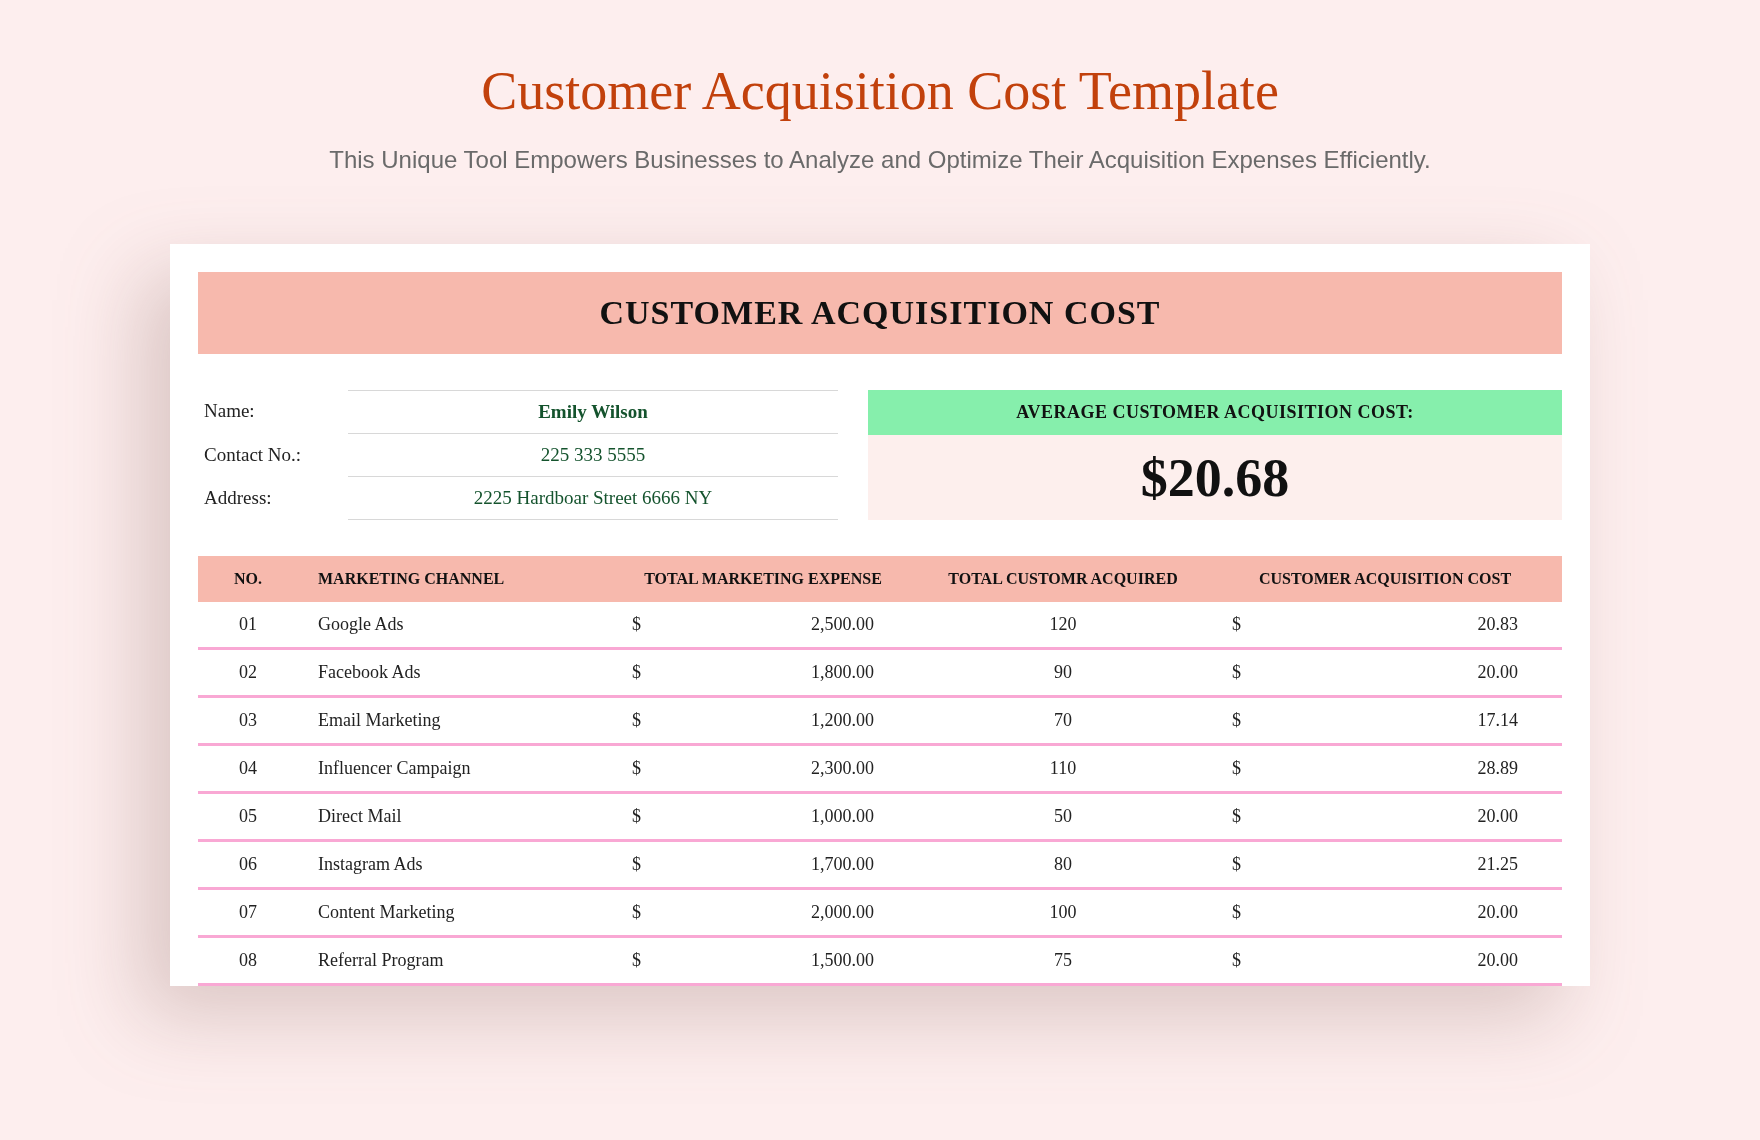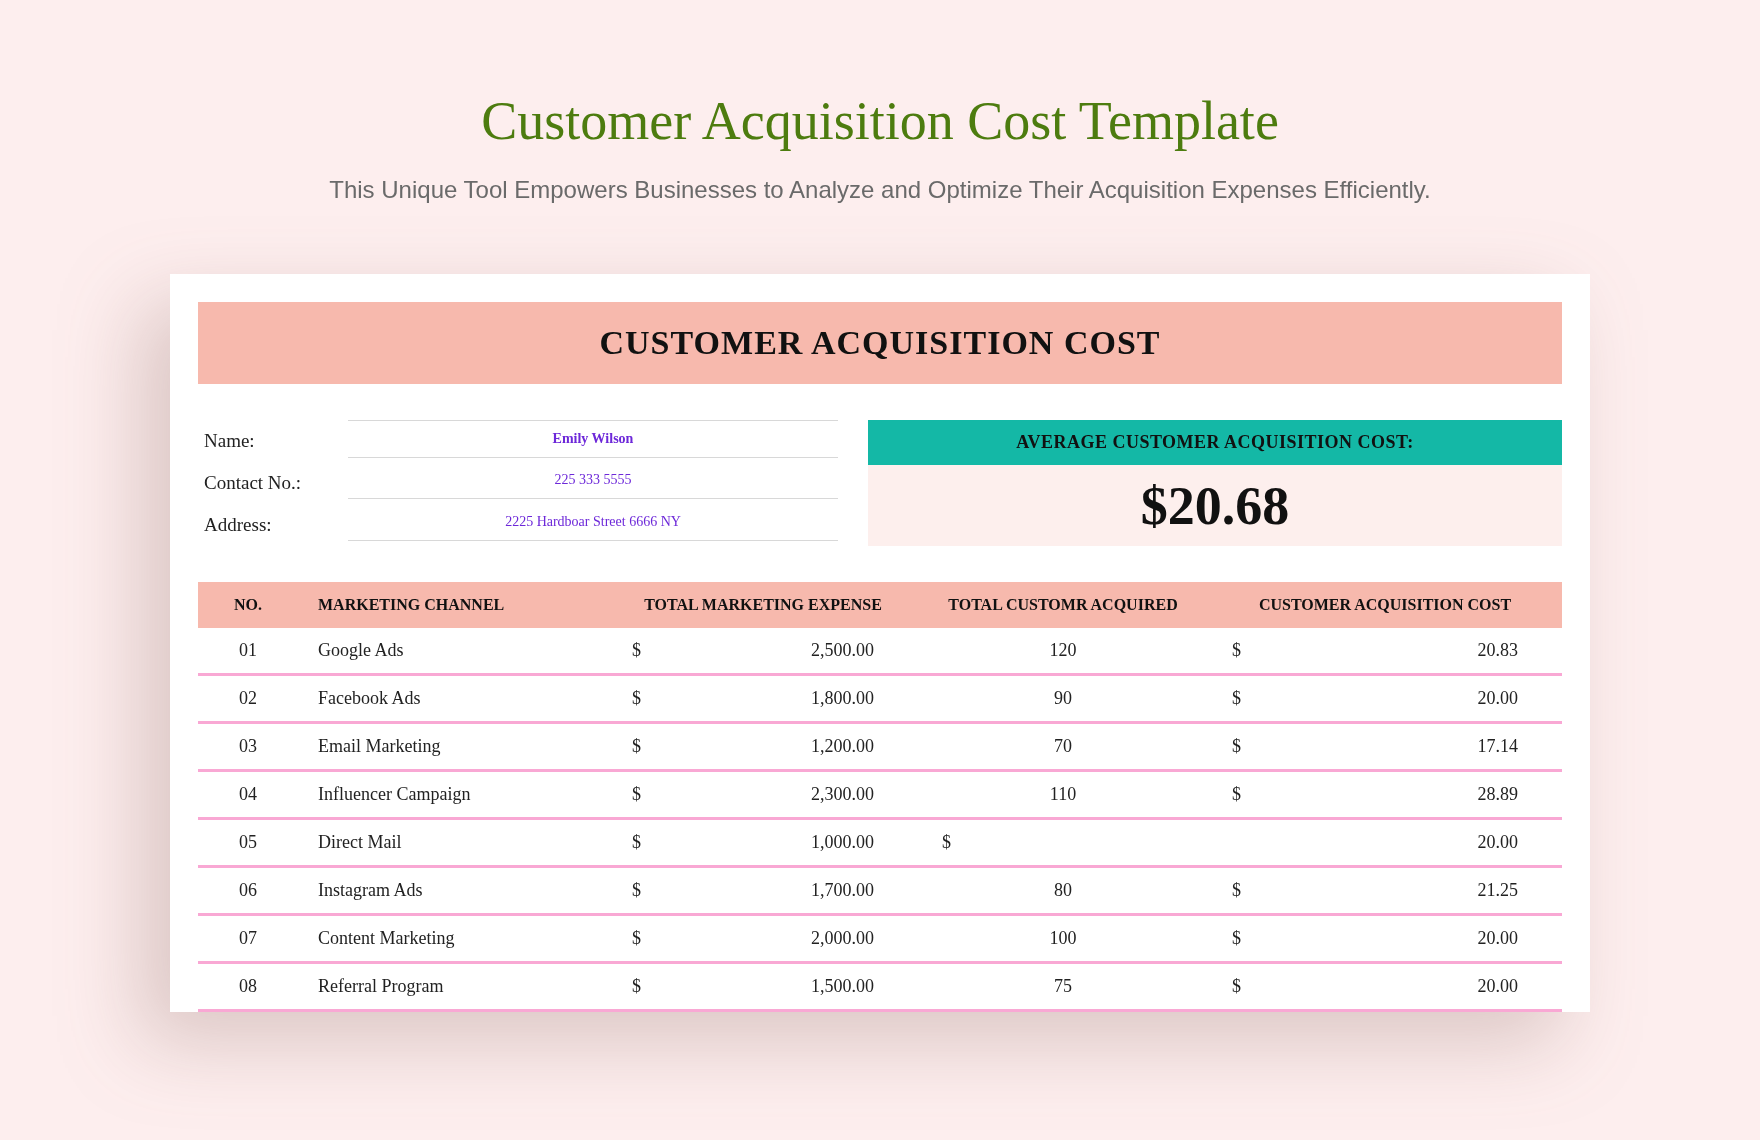--- a/index.html
+++ b/index.html
@@ -12,24 +12,23 @@
     }
     .page {
       width: 100%;
       height: 100%;
       padding: 60px 0 0 0;
     }
     .page-title {
       text-align: center;
       font-size: 54px;
       font-weight: 400;
-      color: #4d7c0f;
+      color: #c2410c;
       font-family: Georgia, 'Times New Roman', serif;
       margin-bottom: 24px;
-      margin-top: 30px;
     }
     .page-subtitle {
       text-align: center;
       font-size: 24px;
       color: #6a6a6a;
       font-weight: 400;
       margin-bottom: 70px;
     }
     .document-wrap {
       position: relative;
@@ -69,36 +68,36 @@
     }
     .meta-label {
       width: 150px;
       font-size: 19px;
       color: #222;
       padding: 10px 0 10px 6px;
     }
     .meta-value {
       flex: 1;
       text-align: center;
-      font-size: 14px;
+      font-size: 19px;
       padding: 10px 0;
       border-bottom: 1px solid #d8d8d8;
-      color: #6d28d9;
+      color: #14532d;
     }
     .meta-value.bold { font-weight: 700; }
     .meta-box .meta-line:first-child .meta-value { border-top: 1px solid #d8d8d8; }
     .avg-box {
       flex: 1;
       display: flex;
       flex-direction: column;
       align-items: center;
       justify-content: center;
     }
     .avg-header {
-      background: #14b8a6;
+      background: #86efac;
       width: 100%;
       text-align: center;
       padding: 12px 0;
       font-size: 18px;
       font-weight: 800;
       letter-spacing: 0.5px;
       color: #111;
     }
     .avg-body {
       background: #fdefed;
@@ -275,20 +274,21 @@
             </div>
             <div class="tr">
               <div class="td col-no">05</div>
               <div class="td col-ch">Direct Mail</div>
               <div class="td col-exp">
                 <div class="money">
                   <span class="sym">$</span>
                   <span class="amt">1,000.00</span>
                 </div>
               </div>
+              <div class="td col-acq">50</div>
               <div class="td col-cac">
                 <div class="money">
                   <span class="sym">$</span>
                   <span class="amt">20.00</span>
                 </div>
               </div>
             </div>
             <div class="tr">
               <div class="td col-no">06</div>
               <div class="td col-ch">Instagram Ads</div>

